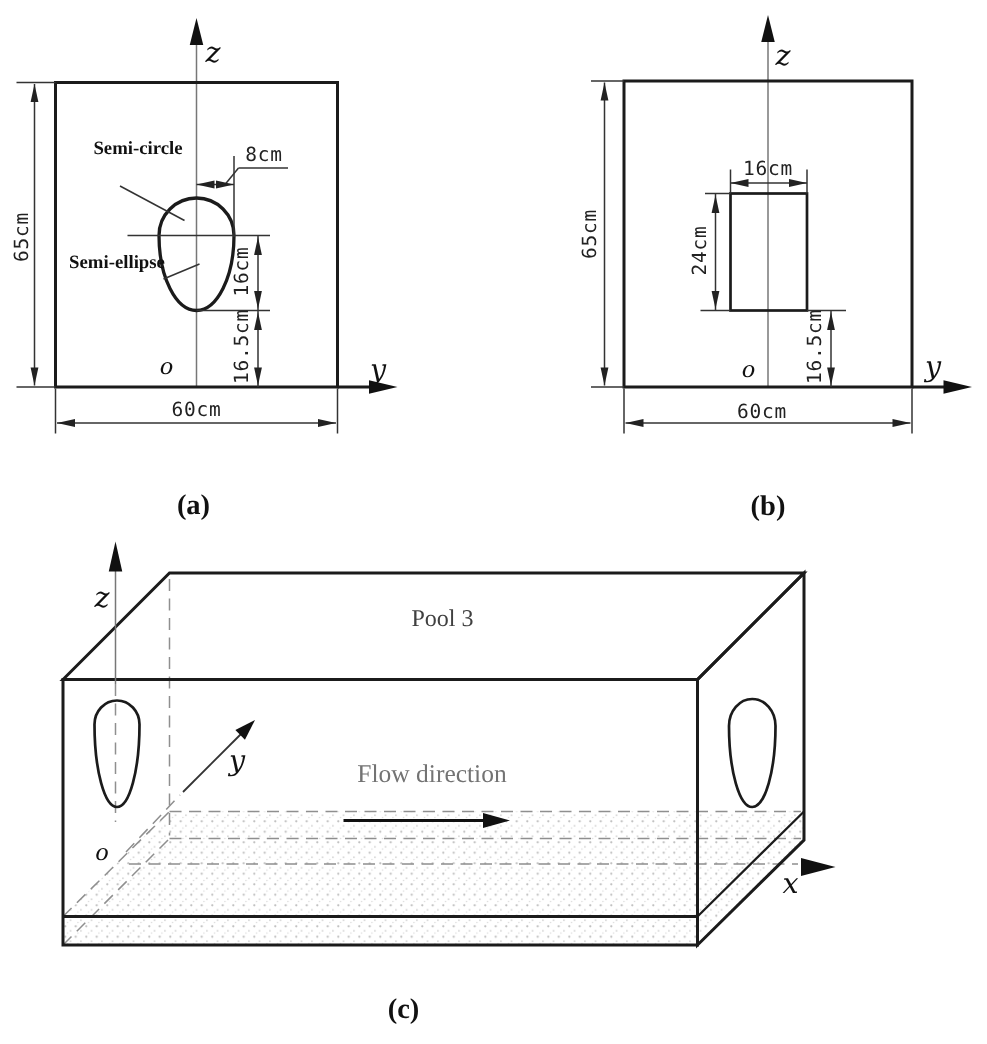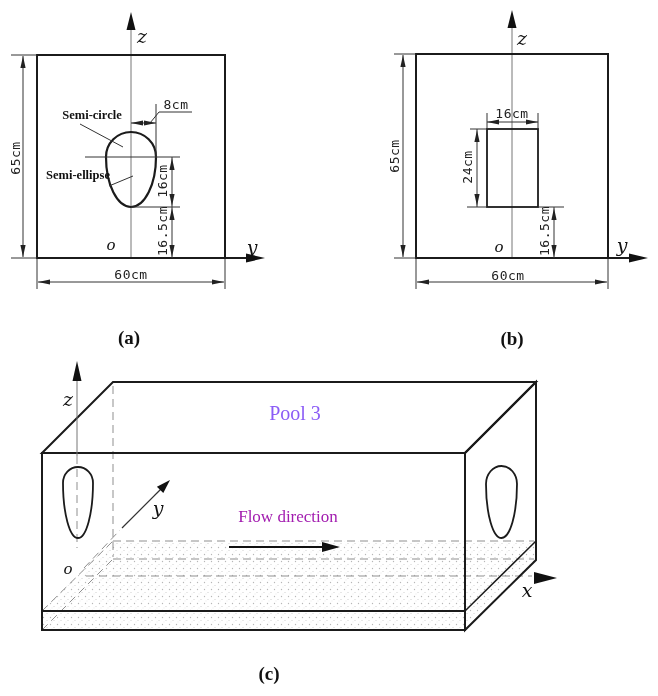--- a/index.html
+++ b/index.html
@@ -6,22 +6,22 @@
   .fig{position:relative;width:658px;height:696px;background:#ffffff;overflow:hidden;
        font-family:"Liberation Serif", serif;}
   .fig svg{position:absolute;left:0;top:0;}
   .t{position:absolute;transform:translate(-50%,-50%);white-space:nowrap;color:#111;line-height:1;}
   .t.rot{transform:translate(-50%,-50%) rotate(-90deg);}
   .dim{font-family:"DejaVu Sans Mono", monospace;font-size:13px;letter-spacing:0.5px;color:#222;}
   .axis{font-family:"DejaVu Serif", serif;font-style:italic;font-size:19px;color:#111;}
   .axis-sm{font-family:"DejaVu Serif", serif;font-style:italic;font-size:15px;color:#111;}
   .lbl{font-family:"Liberation Serif", serif;font-weight:bold;font-size:12.5px;color:#111;}
   .cap{font-family:"Liberation Serif", serif;font-weight:bold;font-size:19px;color:#111;}
-  .big{font-family:"Liberation Serif", serif;font-size:20px;color:#8b5cf6;}
-  .med{font-family:"Liberation Serif", serif;font-size:17px;color:#a21caf;}
+  .big{font-family:"Liberation Serif", serif;font-size:16px;color:#404040;}
+  .med{font-family:"Liberation Serif", serif;font-size:17px;color:#737373;}
 </style>
 </head>
 <body>
 
 <div class="fig">
 
   <svg width="658" height="696" viewBox="0 0 658 696">
     <defs>
       <pattern id="stip" width="7" height="7" patternUnits="userSpaceOnUse">
         <circle cx="1.5" cy="1.5" r="0.7" fill="#9e9e9e" opacity="0.75"></circle>
@@ -149,21 +149,21 @@
       <line x1="229" y1="547" x2="326" y2="547" stroke="#111" stroke-width="2"></line>
       <polygon points="340,547 322,542 322,552" fill="#111" stroke="none"></polygon>
     </g>
   </svg>
 
   <span class="t rot dim" style="left:15px;top:158px;">65cm</span>
   <span class="t dim" style="left:131px;top:274px;">60cm</span>
   <span class="t dim" style="left:176px;top:104px;text-align:center;">8cm</span>
   <span class="t rot dim" style="left:162px;top:181px;">16cm</span>
   <span class="t rot dim" style="left:162px;top:231px;">16.5cm</span>
-  <span class="t lbl" style="left:92px;top:115px;">Semi-circle</span>
+  <span class="t lbl" style="left:92px;top:99px;">Semi-circle</span>
   <span class="t lbl" style="left:78px;top:175px;">Semi-ellipse</span>
   <span class="t axis" style="left:142px;top:36px;">z</span>
   <span class="t axis" style="left:252px;top:247px;">y</span>
   <span class="t axis-sm" style="left:111px;top:245px;">o</span>
   <span class="t cap" style="left:129px;top:337px;">(a)</span>
 
   <span class="t rot dim" style="left:394px;top:156px;">65cm</span>
   <span class="t dim" style="left:508px;top:275px;">60cm</span>
   <span class="t dim" style="left:512px;top:113px;">16cm</span>
   <span class="t rot dim" style="left:467px;top:167px;">24cm</span>

